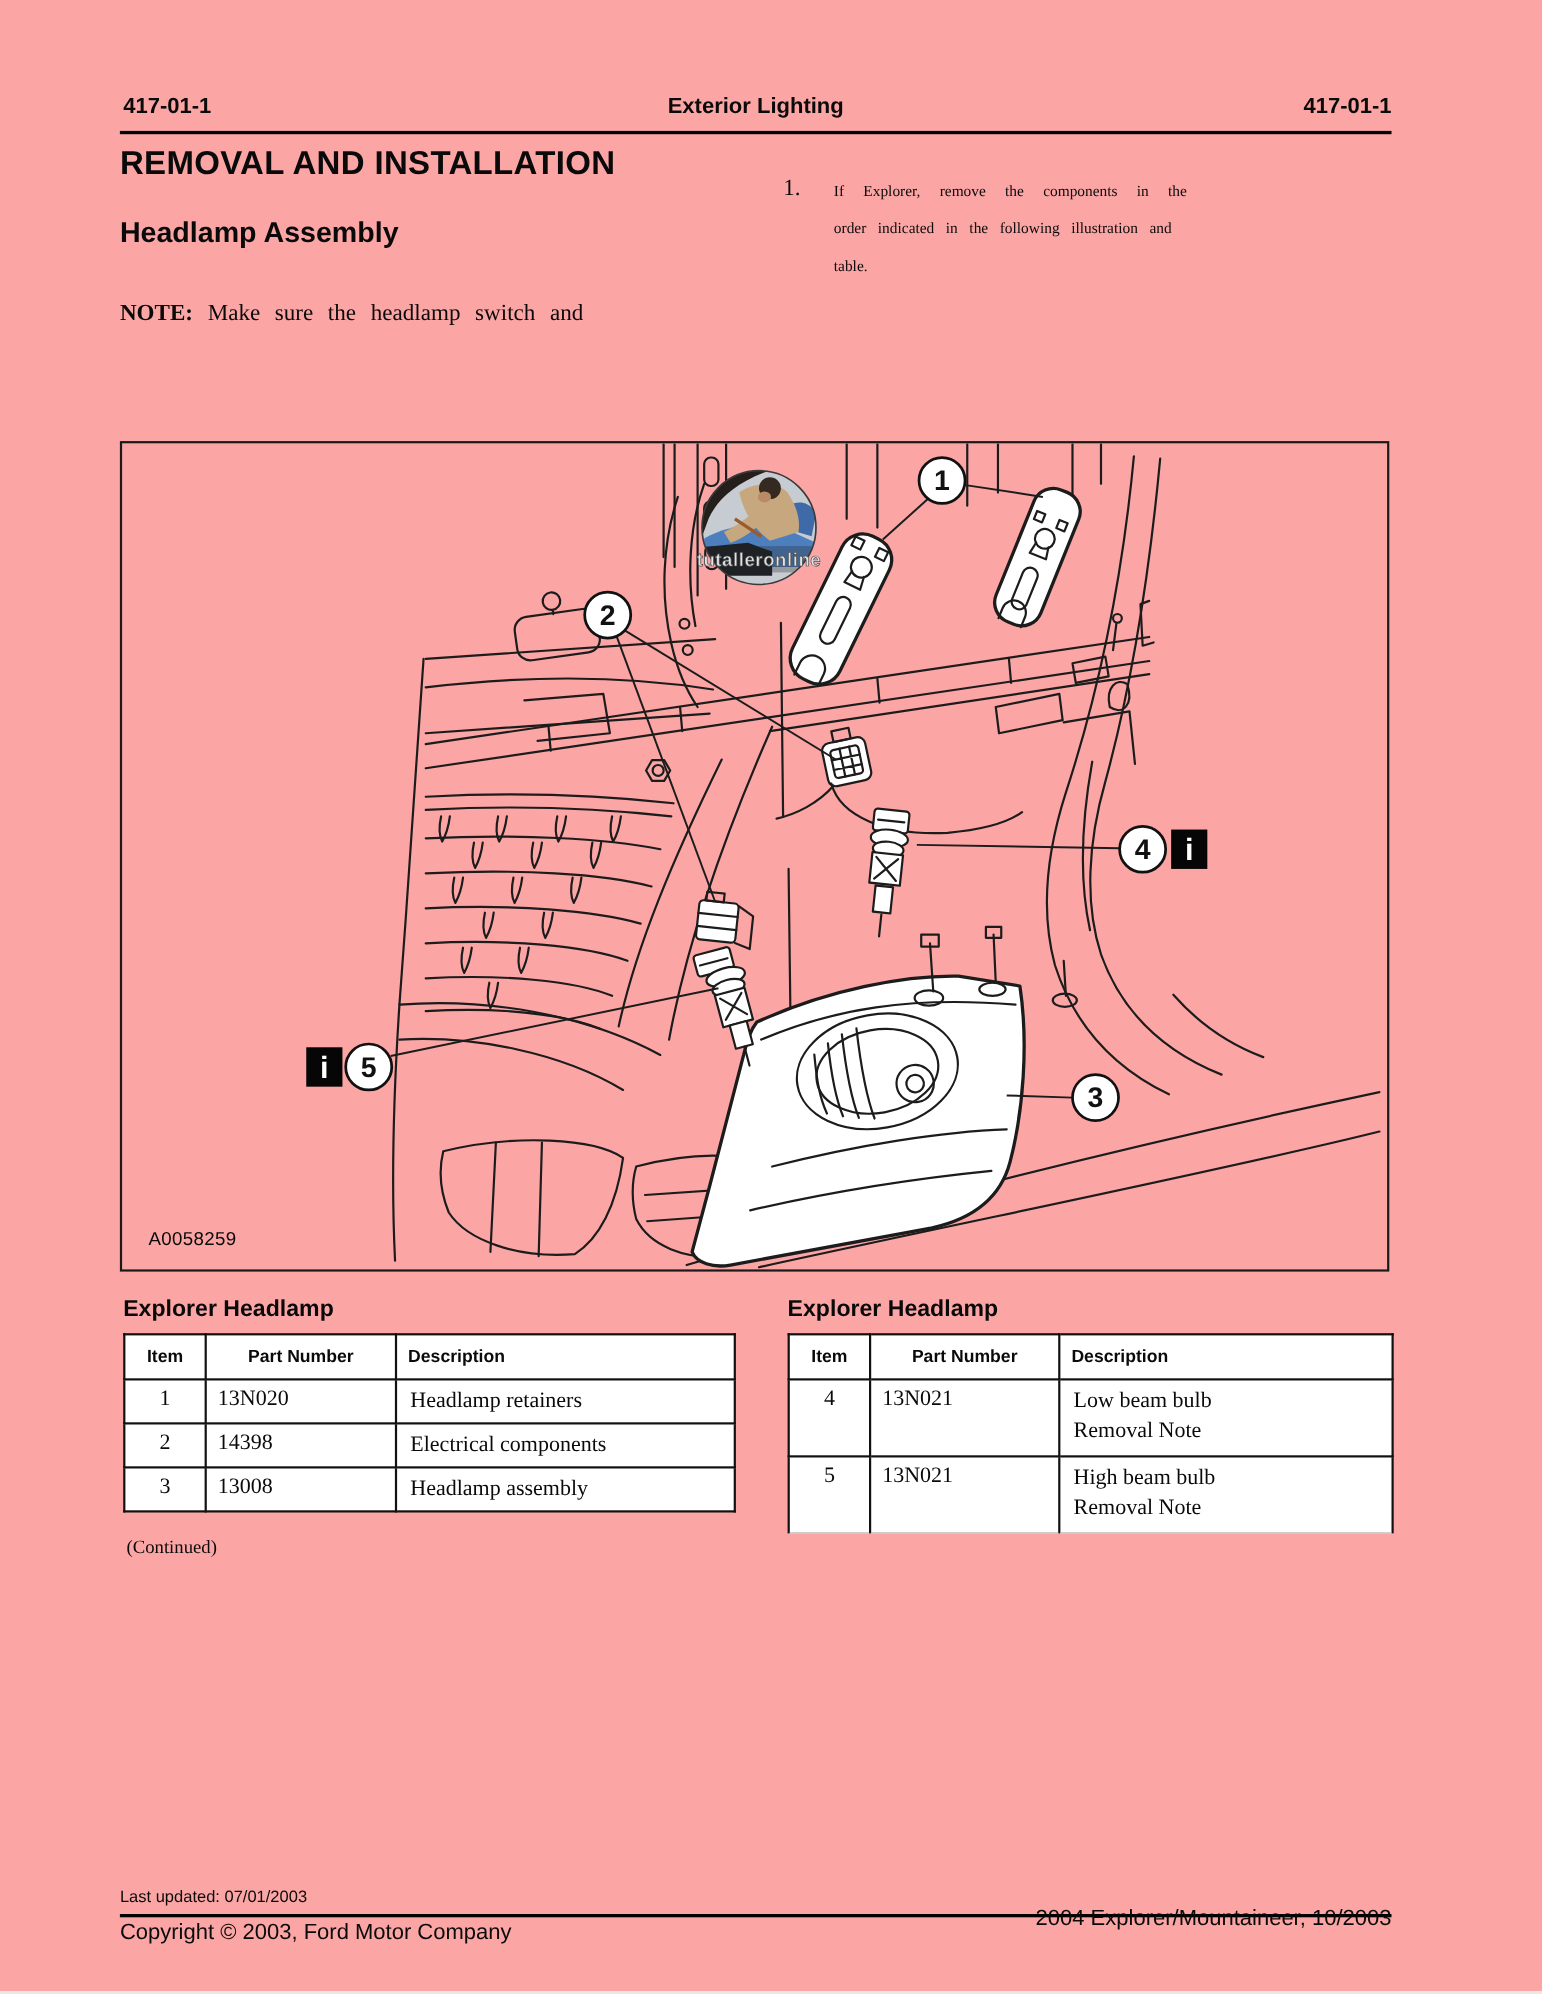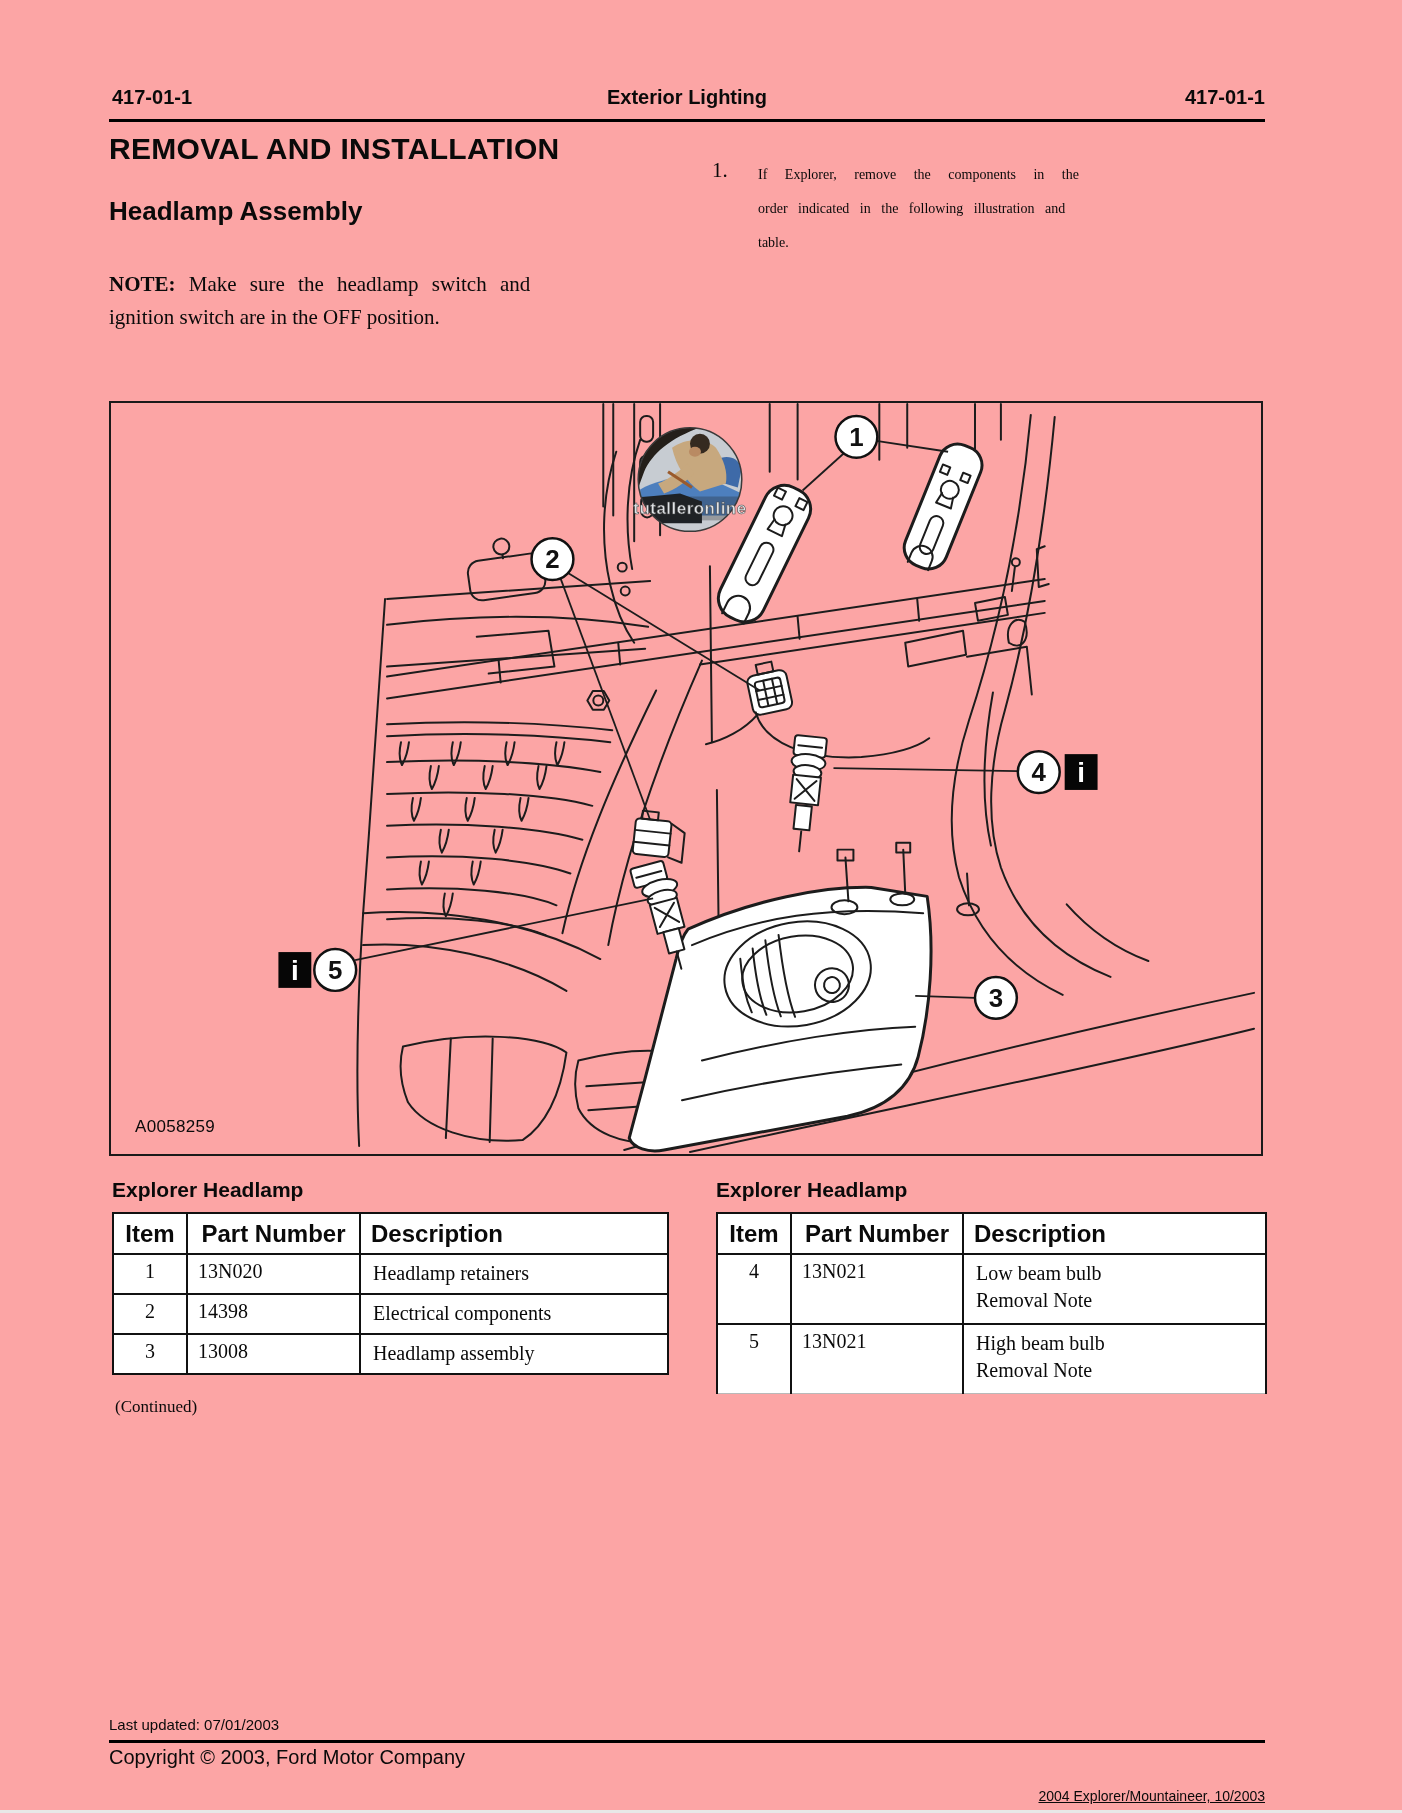--- a/index.html
+++ b/index.html
@@ -18,38 +18,38 @@
   .step-num{left:712px;top:158px;font-size:21px;}
   .step-txt{left:758px;top:158px;width:516px;font-size:14px;line-height:34px;}
   .ws1{word-spacing:14px;}
   .ws2{word-spacing:7px;}
   .figure{left:109px;top:401px;width:1154px;height:755px;border:2px solid #1a1a1a;box-sizing:border-box;}
   .figure svg{position:absolute;left:0;top:0;width:100%;height:100%;}
   .figlabel{left:24px;top:714px;font-size:17px;letter-spacing:.3px;}
   .ttitle{top:1178px;font-size:21px;font-weight:bold;}
   table{border-collapse:collapse;table-layout:fixed;}
   .ptable{position:absolute;top:1212px;}
-  .ptable th{font-family:"Liberation Sans",sans-serif;font-weight:bold;font-size:24px;
+  .ptable th{font-family:"Liberation Sans",sans-serif;font-weight:bold;font-size:16px;
              border:2px solid #111;height:37px;background:#fff;}
   .ptable td{font-family:"Liberation Serif",serif;font-size:20px;border:2px solid #111;
              background:#fff;vertical-align:top;padding-top:5px;}
   .ptable th.h-item,.ptable th.h-part{text-align:center;}
   .ptable th.h-desc{text-align:left;padding-left:10px;}
   .ptable td.c-item{text-align:center;}
   .ptable td.c-part{padding-left:10px;}
   .ptable td.c-desc{padding-left:12px;line-height:27px;}
   .t1{width:555px;}
   .t1 td{height:32px;}
   .t2{width:549px;}
   .t2 td{height:62px;}
   .t2 tr.open td{border-bottom:1.5px solid #b9b9b9;}
   .continued{left:115px;top:1368px;font-size:17px;margin-top:29px;}
   .ft-copy{left:109px;top:1746px;font-size:20px;}
   .ft-upd{left:109px;top:1716px;font-size:15px;}
-  .ft-right{top:1788px;font-size:14px;text-decoration:underline;}
+  .ft-right{top:1733px;font-size:20px;}
   .lineart{stroke:#1c1c1c;fill:none;stroke-width:2;stroke-linecap:round;stroke-linejoin:round;}
   .thick{stroke-width:3;}
   .wfill{fill:#ffffff;}
   .leader{stroke:#1c1c1c;stroke-width:1.8;fill:none;}
   .co-circle{fill:#ffffff;stroke:#111;stroke-width:2.5;}
   .co-num{font-family:"Liberation Sans",sans-serif;font-weight:bold;font-size:26px;fill:#111;text-anchor:middle;}
   .badge{fill:#060606;}
   .badge-i{font-family:"Liberation Sans",sans-serif;font-weight:bold;font-size:28px;fill:#fff;text-anchor:middle;}
   .wm-text{font-family:"Liberation Sans",sans-serif;font-weight:bold;font-size:17px;fill:#dfe3e6;
            stroke:#4a4a4a;stroke-width:.6;text-anchor:middle;letter-spacing:.5px;}
@@ -63,21 +63,20 @@
   <div class="abs sans hdr" style="left:109px;width:1156px;text-align:center;">Exterior Lighting</div>
   <div class="abs sans hdr" style="right:137px;">417-01-1</div>
   <div class="abs rule" style="left:109px;top:119px;width:1156px;height:3px;"></div>
 
   <div class="abs sans h1">REMOVAL AND INSTALLATION</div>
   <div class="abs sans h2">Headlamp Assembly</div>
 
   <div class="abs note" style="top:268px;">
     <div class="ws-n1"><span class="b">NOTE:</span>
       <span>Make sure the headlamp switch and</span></div>
-    <div>ignition switch are in the OFF position.</div>
   </div>
 
   <div class="abs serif step-num">1.</div>
   <div class="abs serif step-txt">
     <div class="ws1">If Explorer, remove the components in the</div>
     <div class="ws2">order indicated in the following illustration and</div>
     <div>table.</div>
   </div>
 
   <div class="abs figure">

